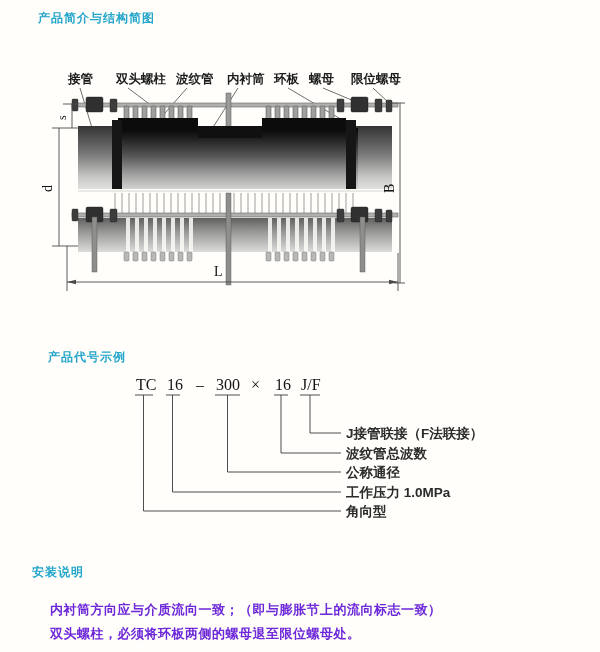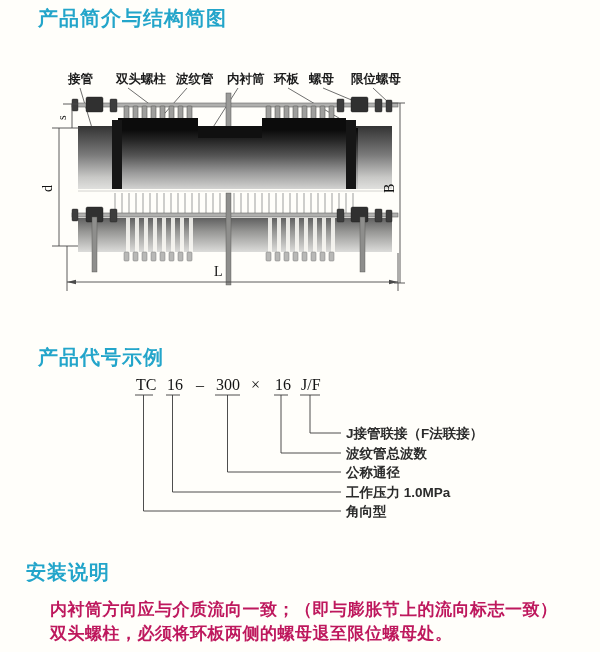--- a/index.html
+++ b/index.html
@@ -3,36 +3,36 @@
 <meta charset="utf-8">
 <style>
   html,body { margin:0; padding:0; background:#ffffff; }
   .page {
     position:relative; width:600px; height:652px;
     background:#fffefa; overflow:hidden;
     font-family:"Liberation Sans", sans-serif;
   }
   .sec-title {
     position:absolute; margin:0; line-height:20px;
-    font-size:20px; font-weight:bold; letter-spacing:1px;
+    font-size:12px; font-weight:bold; letter-spacing:1px;
     color:#23a5ca;
   }
   .diagram-svg, .codes-svg { position:absolute; }
   .plabel  { font-family:"Liberation Sans",sans-serif; font-size:12.5px; font-weight:bold; fill:#1c1c1c; }
   .dimtxt  { font-family:"Liberation Serif",serif; font-size:14px; fill:#111; }
   .dimtxt-s{ font-family:"Liberation Serif",serif; font-size:12px; fill:#111; }
   .codet   { font-family:"Liberation Serif",serif; font-size:16px; fill:#141414; }
   .callout { font-family:"Liberation Sans",sans-serif; font-size:13.5px; font-weight:bold; fill:#2b2b2b; }
   .dline   { stroke:#4a4a4a; stroke-width:0.9; fill:none; }
   .cline   { stroke:#3a3a3a; stroke-width:0.9; fill:none; }
   .leader  { stroke:#4a4a4a; stroke-width:0.8; fill:none; }
   .install-line {
     position:absolute; margin:0; left:50px;
-    font-size:17px; font-weight:600; letter-spacing:0.5px;
-    color:#be185d; line-height:20px;
+    font-size:13px; font-weight:600; letter-spacing:0.5px;
+    color:#6d28d9; line-height:20px;
   }
 </style>
 </head>
 <body>
 
 <div class="page">
 
   <h2 class="sec-title" style="left:38px; top:8px;">产品简介与结构简图</h2>
 
   <svg class="diagram-svg" style="left:40px; top:60px;" width="420" height="252" viewBox="40 60 420 252">
@@ -203,21 +203,21 @@
     <g>
       <line class="dline" x1="67" y1="282" x2="398" y2="282"></line>
       <line class="dline" x1="67" y1="246" x2="67" y2="291"></line>
       <line class="dline" x1="398" y1="253" x2="398" y2="291"></line>
       <polygon points="67,282 76,279.7 76,284.3" fill="#4a4a4a"></polygon>
       <polygon points="398,282 389,279.7 389,284.3" fill="#4a4a4a"></polygon>
       <text class="dimtxt" x="214" y="276">L</text>
     </g>
   </svg>
 
-  <h2 class="sec-title" style="left:38px; top:347px;">产品代号示例</h2>
+  <h2 class="sec-title" style="left:48px; top:347px;">产品代号示例</h2>
 
   <svg class="codes-svg" style="left:100px; top:372px;" width="400" height="152" viewBox="100 372 400 152">
 
     <text class="codet" x="136" y="390">TC</text>
     <text class="codet" x="167" y="390">16</text>
     <text class="codet" x="196" y="390">–</text>
     <text class="codet" x="216" y="390">300</text>
     <text class="codet" x="251" y="390">×</text>
     <text class="codet" x="275" y="390">16</text>
     <text class="codet" x="301" y="390">J/F</text>
@@ -238,18 +238,18 @@
       <path class="cline" d="M143.5,395 V511 H341"></path>
     </g>
 
     <text class="callout" x="346" y="438">J接管联接（F法联接）</text>
     <text class="callout" x="346" y="458">波纹管总波数</text>
     <text class="callout" x="346" y="477">公称通径</text>
     <text class="callout" x="346" y="497">工作压力 1.0MPa</text>
     <text class="callout" x="346" y="516">角向型</text>
   </svg>
 
-  <h2 class="sec-title" style="left:26px; top:562px;">安装说明</h2>
+  <h2 class="sec-title" style="left:32px; top:562px;">安装说明</h2>
 
   <p class="install-line" style="top:600px;">内衬筒方向应与介质流向一致；（即与膨胀节上的流向标志一致）</p>
   <p class="install-line" style="top:624px;">双头螺柱，必须将环板两侧的螺母退至限位螺母处。</p>
 
 </div>
 
 </body></html>

